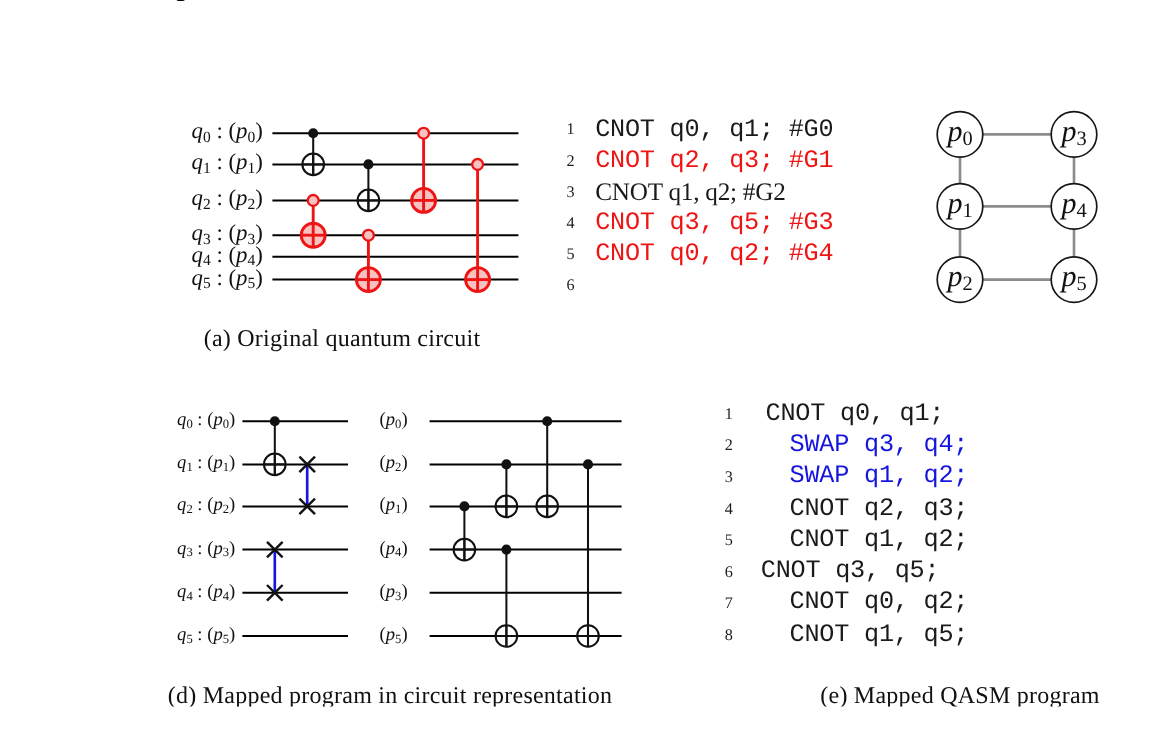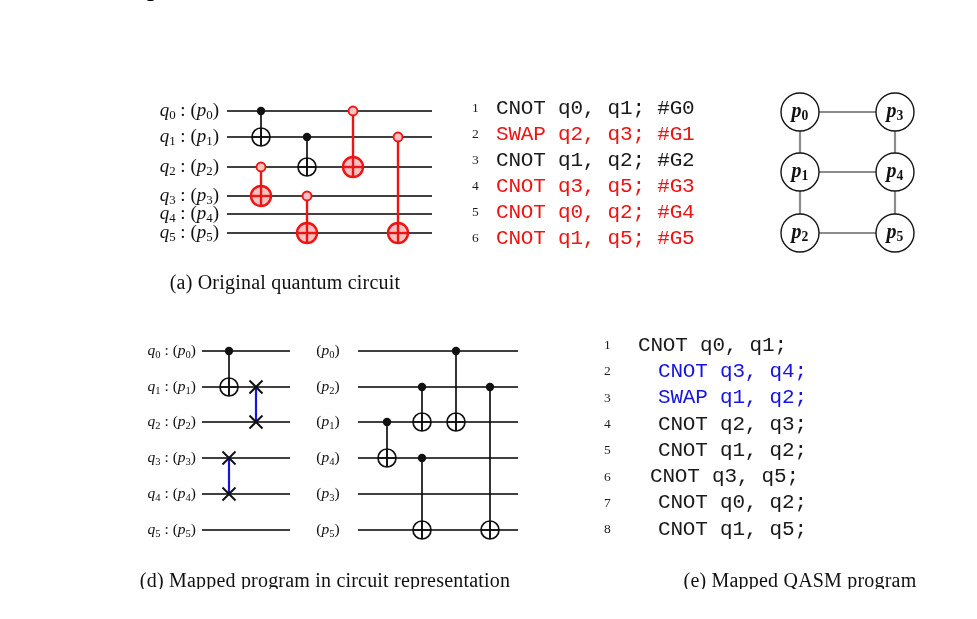--- a/index.html
+++ b/index.html
@@ -14,21 +14,21 @@
     position:absolute;transform:translateX(-50%);white-space:nowrap;
     font-size:20px;color:#111;letter-spacing:0.2px;
   }
   .wlabel,.midlabel,.nodelabel{
     position:absolute;white-space:nowrap;color:#111;font-family:"Liberation Serif",serif;
   }
   .wlabel{transform:translate(-100%,-54%);}
   .wlabel-a{font-size:19px;}
   .wlabel-d{font-size:15.5px;}
   .midlabel{transform:translate(-50%,-54%);font-size:15.5px;}
-  .nodelabel{transform:translate(-50%,-56%);font-size:20px;font-weight:bold;}
+  .nodelabel{transform:translate(-50%,-56%);font-size:25px;}
   .wlabel i,.midlabel i,.nodelabel i{font-style:italic;}
   sub{font-size:0.68em;vertical-align:-0.22em;line-height:0;}
   .code-panel{position:absolute;}
   .code-line{display:flex;align-items:center;}
   .lnum{flex:none;width:14px;font:13.5px "Liberation Serif",serif;color:#1d1d1d;}
   .ctext{font-family:"Liberation Mono",monospace;font-size:21px;white-space:pre;letter-spacing:-0.2px;}
   .c-black{color:#1a1a1a;}
   .c-red{color:var(--red,#ee1414);}
   .c-blue{color:var(--blue,#1515dd);}
 </style>
@@ -172,63 +172,62 @@
       <div class="midlabel" style="left: 328px; top: 530px;">(<i>p</i><sub>5</sub>)</div>
     </div>
 
   <div class="code-panel" id="code-b" style="left: 472px; top: 95px;">
       <div class="code-line" style="height: 26px;">
         <span class="lnum">1</span>
         <span class="ctext c-black" style="margin-left: 10px;">CNOT q0, q1; #G0</span>
       </div>
       <div class="code-line" style="height: 26px;">
         <span class="lnum">2</span>
-        <span class="ctext c-red" style="margin-left: 10px;">SWAP q2, q3; #G1</span>
+        <span class="ctext c-red" style="margin-left: 10px;">CNOT q2, q3; #G1</span>
       </div>
       <div class="code-line" style="height: 26px;">
         <span class="lnum">3</span>
-        <span class="ctext c-black" style="margin-left: 10px;">CNOT q1, q2; #G2</span>
+        <span class="ctext c-black" style="margin-left: 10px; font-family: Liberation Serif, serif;">CNOT q1, q2; #G2</span>
       </div>
       <div class="code-line" style="height: 26px;">
         <span class="lnum">4</span>
         <span class="ctext c-red" style="margin-left: 10px;">CNOT q3, q5; #G3</span>
       </div>
       <div class="code-line" style="height: 26px;">
         <span class="lnum">5</span>
         <span class="ctext c-red" style="margin-left: 10px;">CNOT q0, q2; #G4</span>
       </div>
       <div class="code-line" style="height: 26px;">
         <span class="lnum">6</span>
-        <span class="ctext c-red" style="margin-left: 10px;">CNOT q1, q5; #G5</span>
       </div>
     </div>
   <div class="code-panel" id="code-e" style="left: 604px; top: 332px;">
       <div class="code-line" style="height: 26.3px;">
         <span class="lnum">1</span>
         <span class="ctext c-black" style="margin-left: 20px;">CNOT q0, q1;</span>
       </div>
       <div class="code-line" style="height: 26.3px;">
         <span class="lnum">2</span>
-        <span class="ctext c-blue" style="margin-left: 40px;">CNOT q3, q4;</span>
+        <span class="ctext c-blue" style="margin-left: 40px;">SWAP q3, q4;</span>
       </div>
       <div class="code-line" style="height: 26.3px;">
         <span class="lnum">3</span>
         <span class="ctext c-blue" style="margin-left: 40px;">SWAP q1, q2;</span>
       </div>
       <div class="code-line" style="height: 26.3px;">
         <span class="lnum">4</span>
         <span class="ctext c-black" style="margin-left: 40px;">CNOT q2, q3;</span>
       </div>
       <div class="code-line" style="height: 26.3px;">
         <span class="lnum">5</span>
         <span class="ctext c-black" style="margin-left: 40px;">CNOT q1, q2;</span>
       </div>
       <div class="code-line" style="height: 26.3px;">
         <span class="lnum">6</span>
-        <span class="ctext c-black" style="margin-left: 32px;">CNOT q3, q5;</span>
+        <span class="ctext c-black" style="margin-left: 16px;">CNOT q3, q5;</span>
       </div>
       <div class="code-line" style="height: 26.3px;">
         <span class="lnum">7</span>
         <span class="ctext c-black" style="margin-left: 40px;">CNOT q0, q2;</span>
       </div>
       <div class="code-line" style="height: 26.3px;">
         <span class="lnum">8</span>
         <span class="ctext c-black" style="margin-left: 40px;">CNOT q1, q5;</span>
       </div>
     </div>

